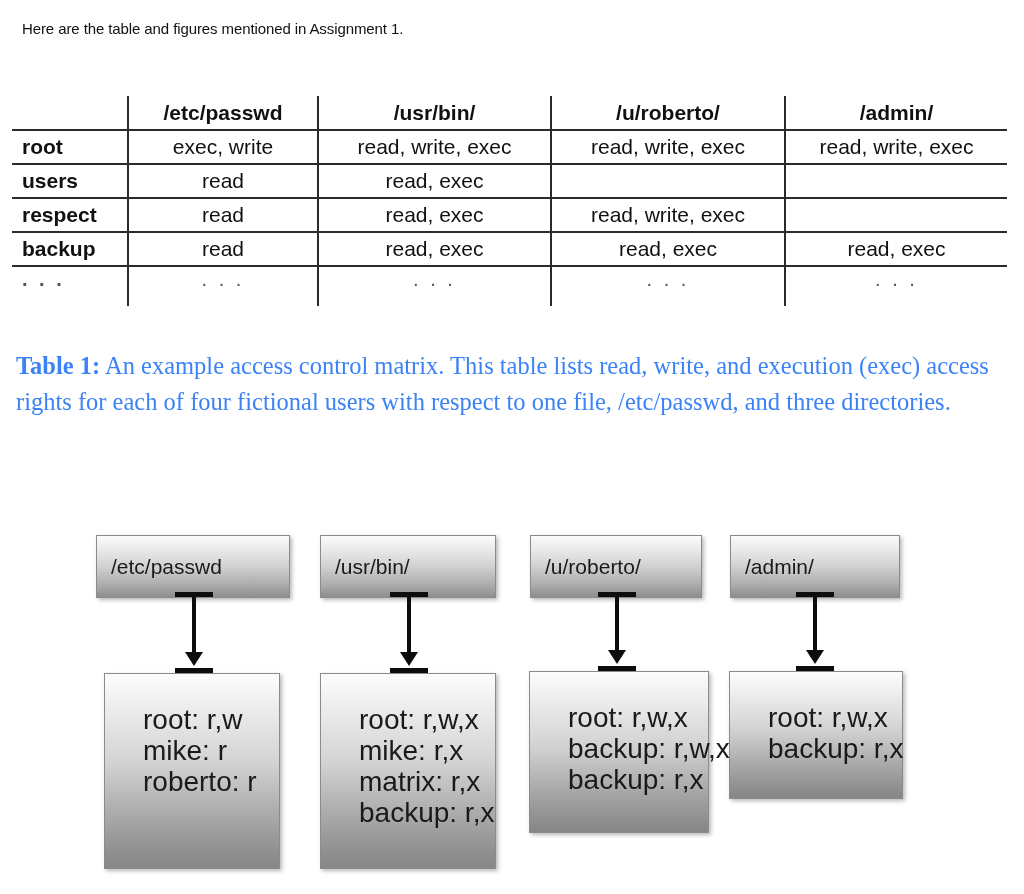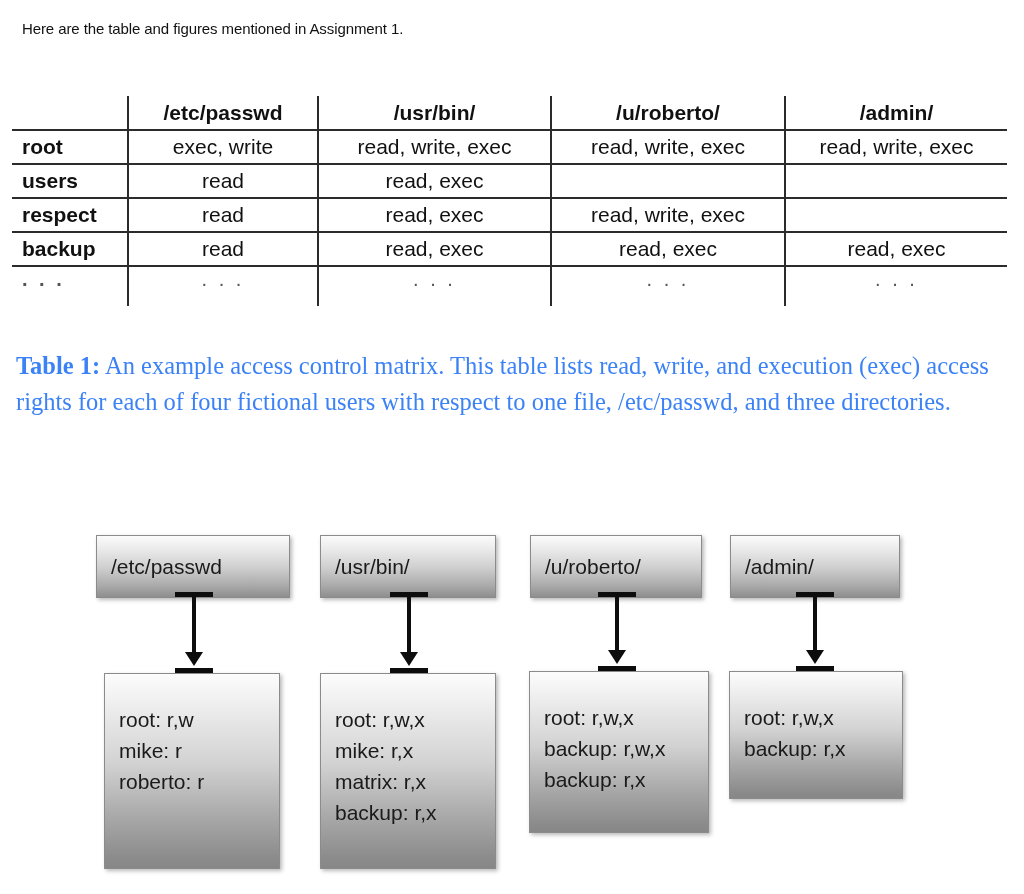--- a/index.html
+++ b/index.html
@@ -114,24 +114,25 @@
   .node.top-node .node-label {
     font-size: 21px;
     color: #1a1a1a;
     padding-left: 14px;
   }
   .node.leaf-node {
     background: linear-gradient(to bottom, #fcfcfc 0%, #f0f0f0 14%, #d2d2d2 46%, #a8a8a8 74%, #8a8a8a 96%, #878787 100%);
     padding: 30px 0 0 14px;
   }
   .node.leaf-node .acl-line {
-    font-size: 21px;
+    font-size: 28px;
     line-height: 31px;
     color: #1a1a1a;
     white-space: nowrap;
+    margin-left: 24px;
   }
 
   .edge { position: absolute; }
   .edge .tick {
     position: absolute;
     height: 5px;
     background: #0d0d0d;
   }
   .edge .shaft {
     position: absolute;

